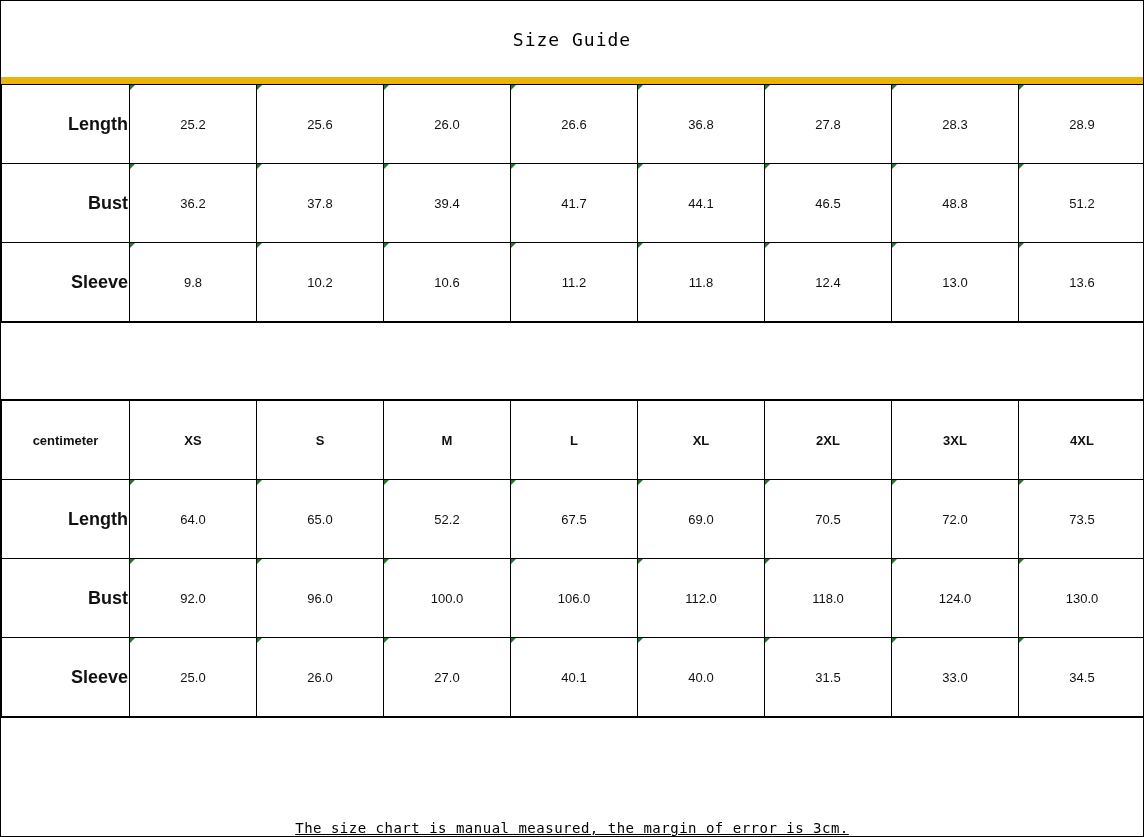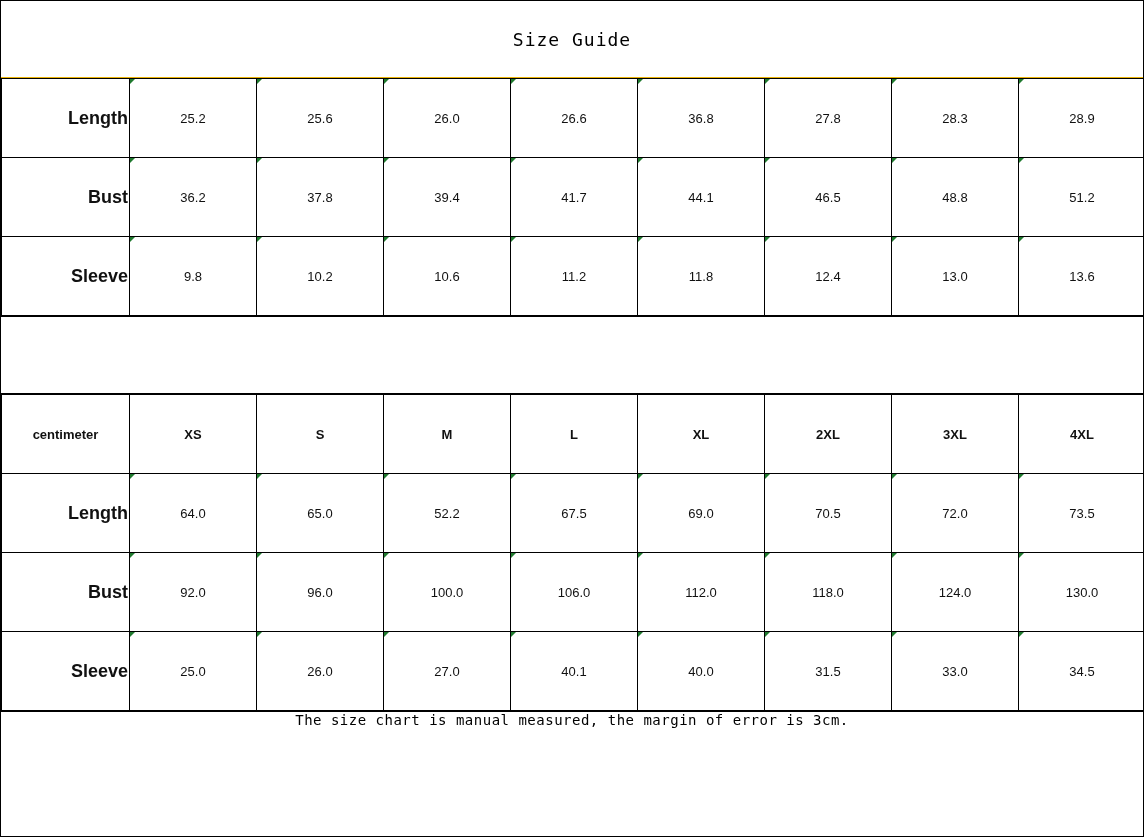--- a/index.html
+++ b/index.html
@@ -22,21 +22,21 @@
     border: 1px solid #000000;
     display: flex;
     flex-direction: column;
   }
   .title-bar {
     height: 76px;
     flex: 0 0 76px;
     display: flex;
     align-items: center;
     justify-content: center;
-    border-bottom: 1px solid #eab308;
+    border-bottom: 7px solid #eab308;
   }
   .title-text {
     font-family: "DejaVu Sans Mono", monospace;
     font-size: 18px;
     letter-spacing: 1px;
     color: #000000;
   }
   table.size-table {
     width: 100%;
     border-collapse: collapse;
@@ -81,23 +81,24 @@
     border-right: 5px solid transparent;
   }
   .spacer-block {
     height: 76px;
     border-bottom: 1px solid #000000;
     background: #ffffff;
   }
   .footer {
     flex: 1 1 auto;
     display: flex;
-    align-items: flex-start;
+    align-items: flex-end;
     justify-content: center;
     border-top: 0;
+    text-decoration: underline;
   }
   .footer-text {
     font-family: "DejaVu Sans Mono", monospace;
     font-size: 14px;
     color: #000000;
     letter-spacing: 0.5px;
   }
   .table-wrap { border-bottom: 1px solid #000000; }
 </style>
 </head>

